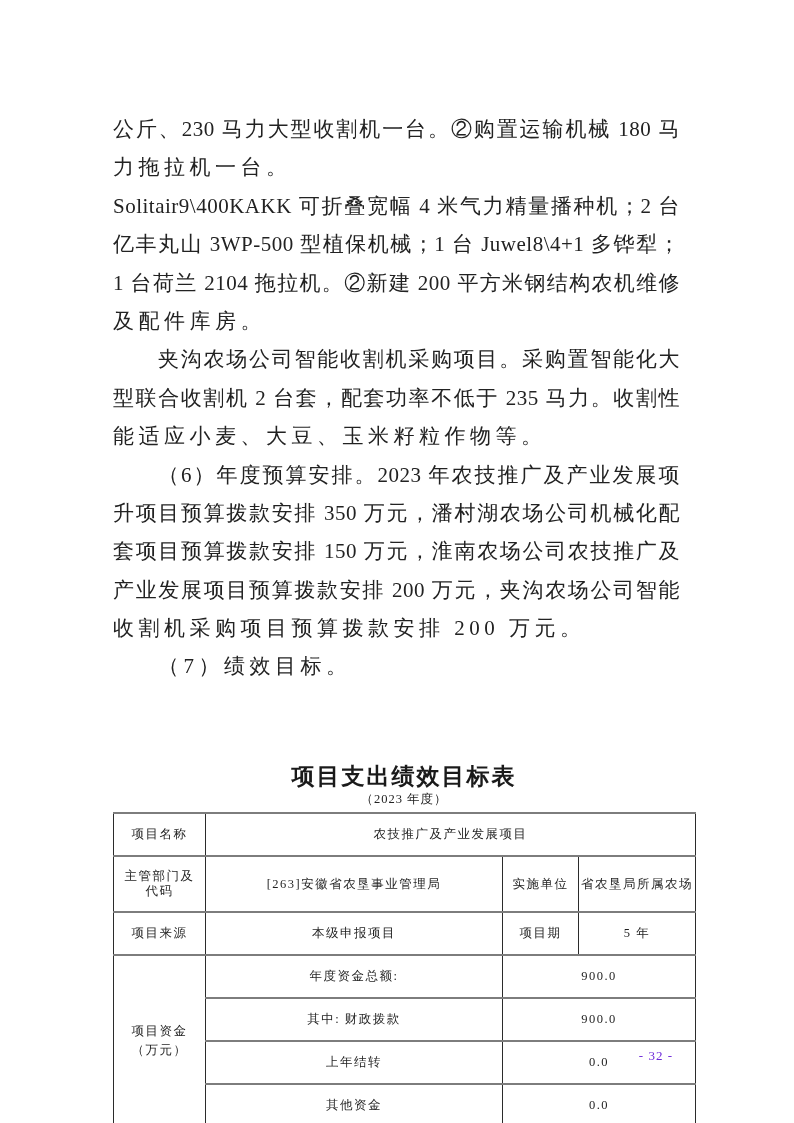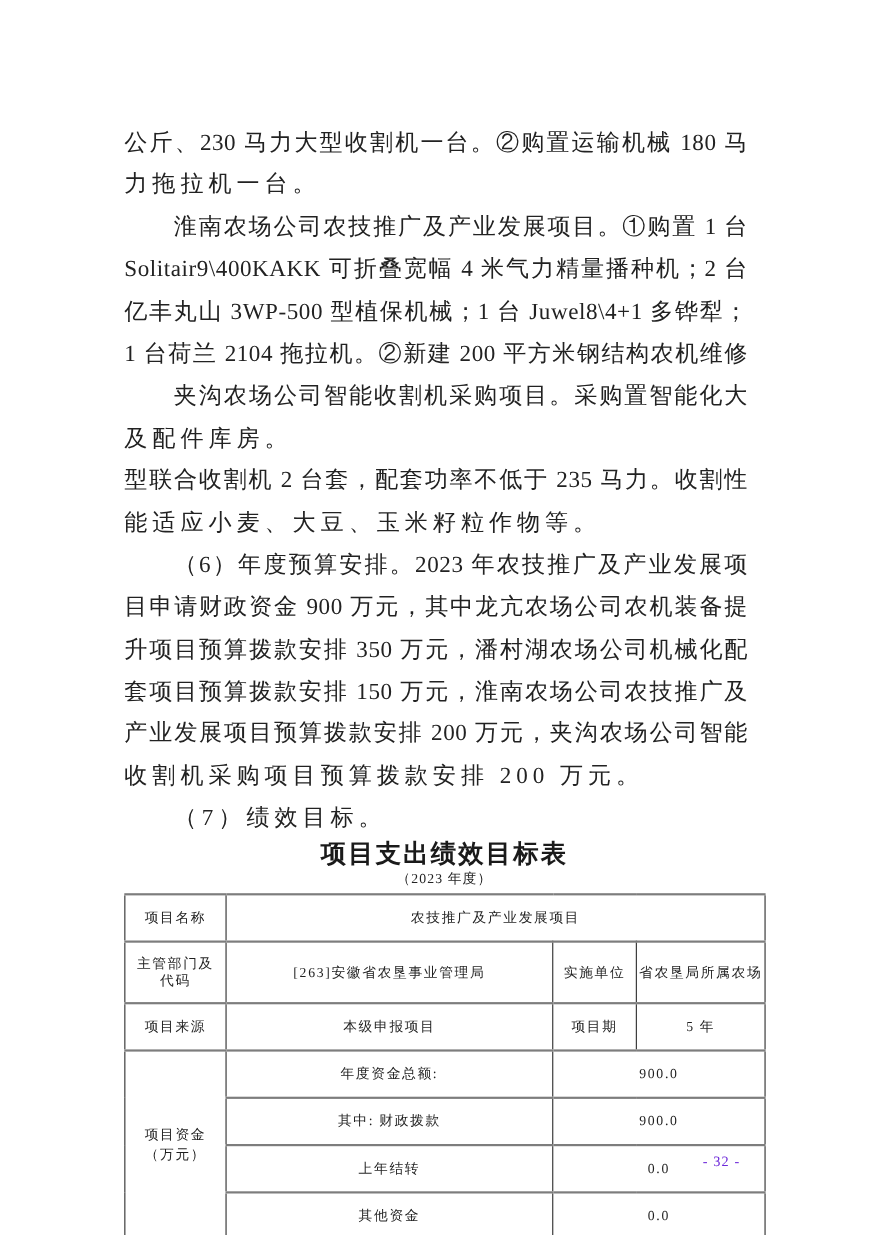--- a/index.html
+++ b/index.html
@@ -50,30 +50,28 @@
   }
 </style>
 </head>
 <body>
 
 <div class="page">
 
   <div class="body-text">
     <div class="line full">公斤、230 马力大型收割机一台。②购置运输机械 180 马</div>
     <div class="line end">力拖拉机一台。</div>
-    <div class="line full indent">淮南农场公司农技推广及产业发展项目。①购置 1 台</div>
     <div class="line full">Solitair9\400KAKK 可折叠宽幅 4 米气力精量播种机；2 台</div>
     <div class="line full">亿丰丸山 3WP-500 型植保机械；1 台 Juwel8\4+1 多铧犁；</div>
     <div class="line full">1 台荷兰 2104 拖拉机。②新建 200 平方米钢结构农机维修</div>
+    <div class="line end">及配件库房。</div>
     <div class="line full indent">夹沟农场公司智能收割机采购项目。采购置智能化大</div>
-    <div class="line end">及配件库房。</div>
     <div class="line full">型联合收割机 2 台套，配套功率不低于 235 马力。收割性</div>
     <div class="line end">能适应小麦、大豆、玉米籽粒作物等。</div>
     <div class="line full indent">（6）年度预算安排。2023 年农技推广及产业发展项</div>
-    <div class="line full">目申请财政资金 900 万元，其中龙亢农场公司农机装备提</div>
     <div class="line full">升项目预算拨款安排 350 万元，潘村湖农场公司机械化配</div>
     <div class="line full">套项目预算拨款安排 150 万元，淮南农场公司农技推广及</div>
     <div class="line full">产业发展项目预算拨款安排 200 万元，夹沟农场公司智能</div>
     <div class="line end">收割机采购项目预算拨款安排 200 万元。</div>
     <div class="line end indent">（7）绩效目标。</div>
   </div>
 
   <div class="tbl-title">项目支出绩效目标表</div>
   <div class="tbl-subtitle">（2023 年度）</div>
 

